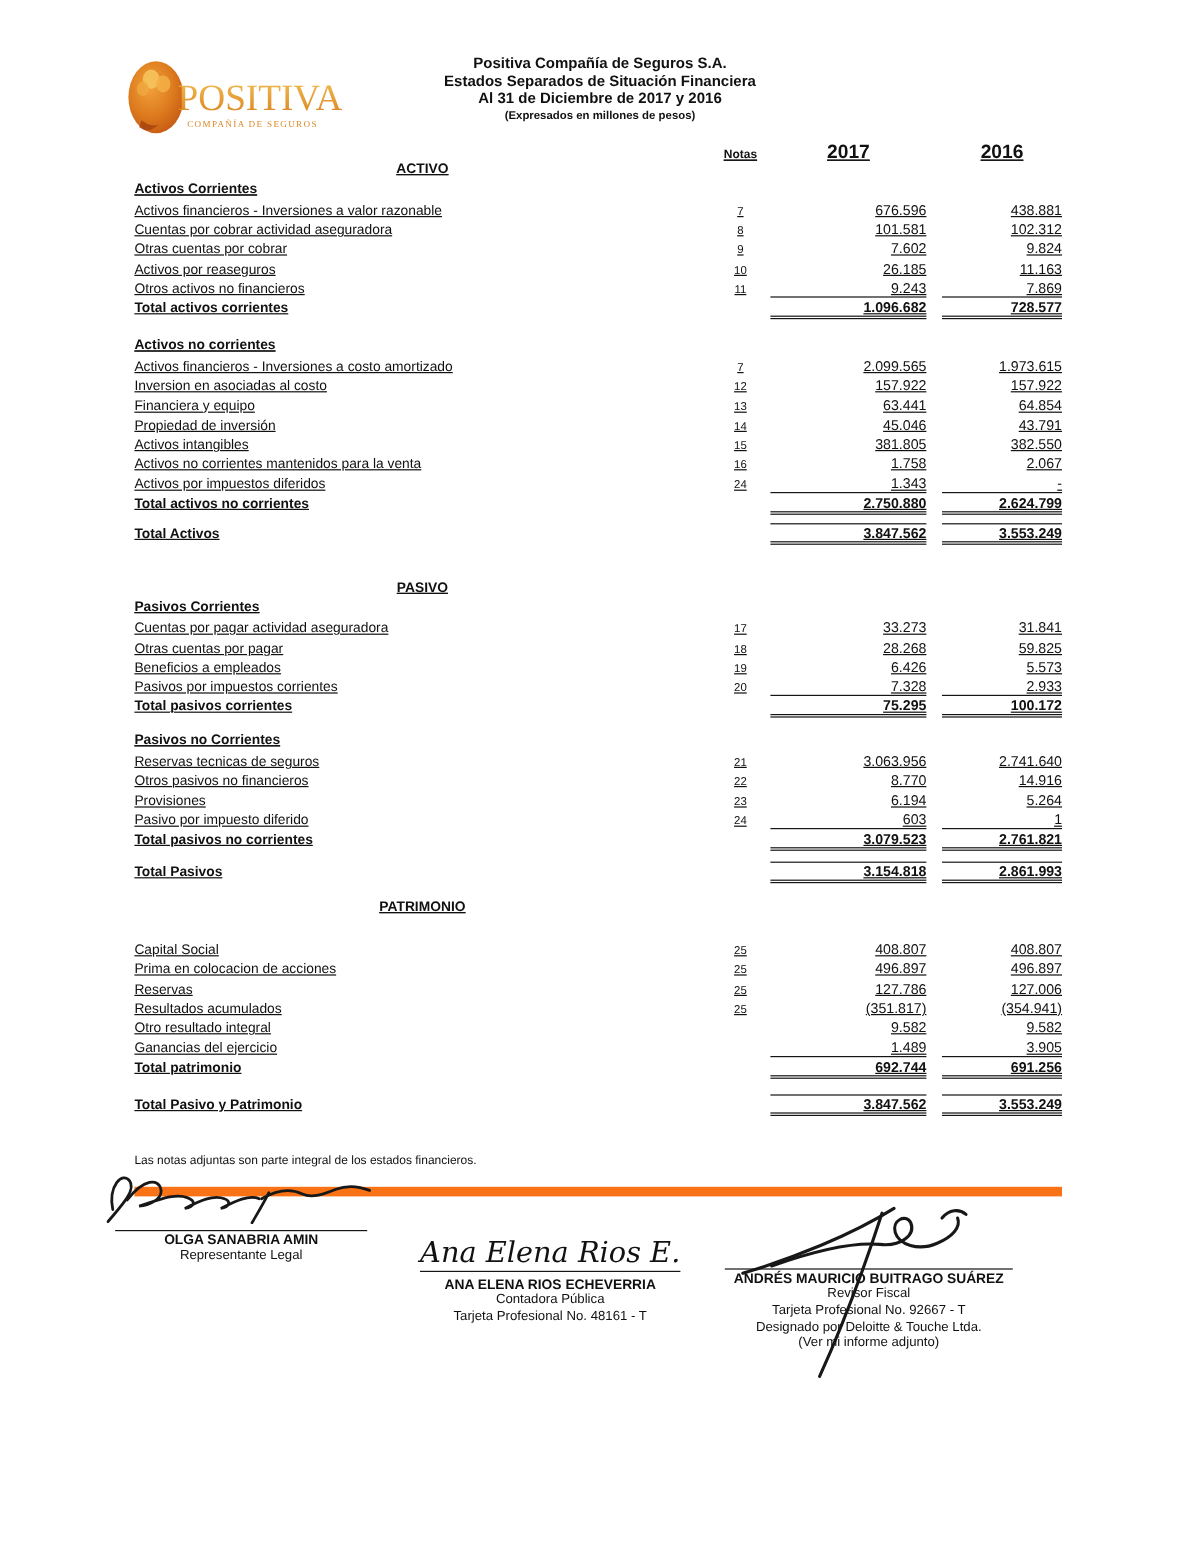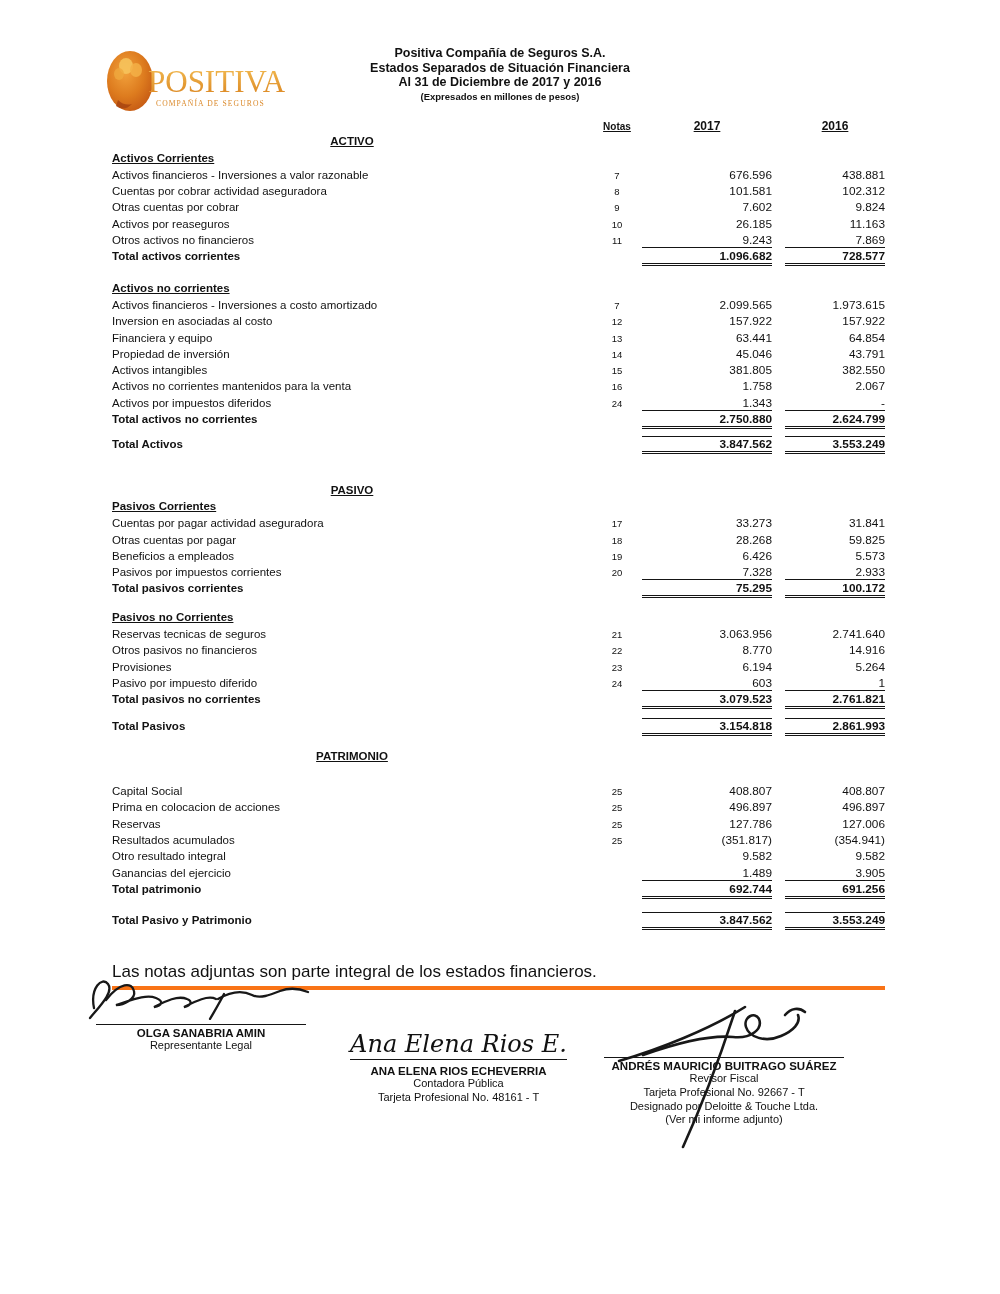--- a/index.html
+++ b/index.html
@@ -8,43 +8,43 @@
 
   
   .doc-header{position:absolute;top:46px;left:0;width:100%;text-align:center;
               font-weight:bold;font-size:12.5px;line-height:14.5px;}
   .doc-header .units{font-size:9.5px;line-height:14px;}
 
   
   .logo{position:absolute;top:44px;left:104px;width:185px;height:75px;}
 
   
-  .table{position:absolute;left:112px;top:119px;width:773px;font-size:11.5px;}
+  .table{position:absolute;left:112px;top:119px;width:773px;font-size:11.5px;text-decoration:underline;}
   .row{display:flex;align-items:baseline;height:16.3px;}
   .lbl{width:480px;}
   .note{width:50px;text-align:center;font-size:9.5px;}
   .v{text-align:right;font-size:11.8px;}
   .v17{width:130px;}
   .v16{width:100px;margin-left:13px;}
   .b1{border-bottom:1.3px solid #151515;}
   .bd{border-bottom:3px double #151515;}
   .bt{border-top:1.3px solid #151515;}
   .tot .lbl{font-weight:bold;}
   .tot .v{font-weight:bold;}
   .sec .lbl{font-weight:bold;text-decoration:underline;}
   .ctr .lbl{text-align:center;font-weight:bold;text-decoration:underline;}
   .colhead .note{font-weight:bold;font-size:10px;text-decoration:underline;}
-  .colhead .v{font-weight:bold;font-size:12px;text-align:center;text-decoration:underline;}
+  .colhead .v{font-weight:bold;font-size:16px;text-align:center;text-decoration:underline;}
   .mt8{margin-top:8px;}  .mt9{margin-top:9px;}  .mt13{margin-top:13px;}
   .mt14{margin-top:14px;}.mt16{margin-top:16px;}.mt18{margin-top:18px;}
   .mt31{margin-top:31px;}
 
   
-  .footnote{position:absolute;left:112px;top:962px;width:773px;font-size:17px;
-            border-bottom:4px solid #f97316;padding-bottom:4px;}
+  .footnote{position:absolute;left:112px;top:962px;width:773px;font-size:10px;
+            border-bottom:8px solid #f97316;padding-bottom:16px;}
 
   
   .sig{position:absolute;text-align:center;}
   .sig .nm{display:block;font-weight:bold;font-size:11.5px;padding-top:2px;}
   .sig .sub{display:block;font-size:11px;line-height:13.8px;}
   .line-top{border-top:1.5px solid #151515;margin:0 14px;}
   .sig1{left:82px;top:972px;width:238px;}
   .sig2{left:346px;top:1032px;width:225px;}
   .sig2 .script{display:block;font-family:"DejaVu Serif",serif;font-style:italic;
                 font-size:24px;line-height:24px;border-bottom:1.5px solid #151515;

